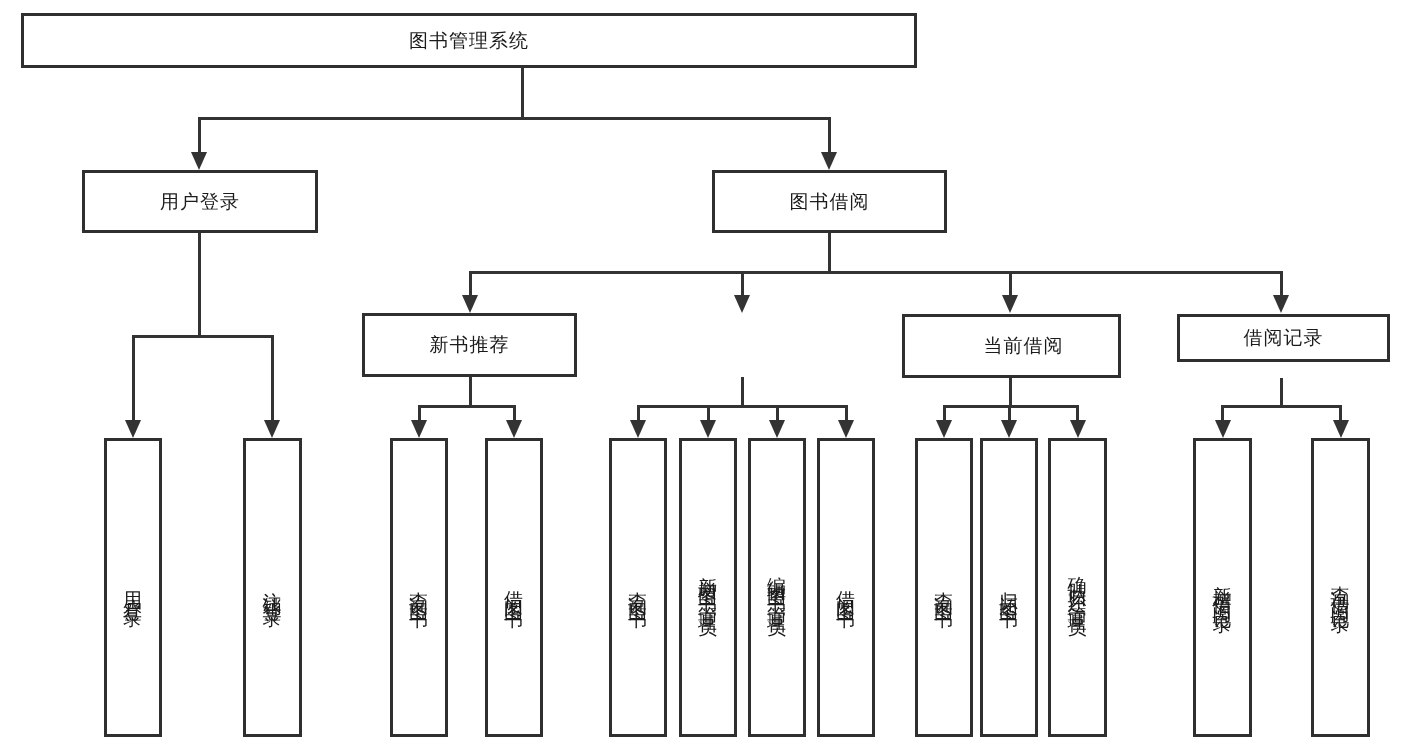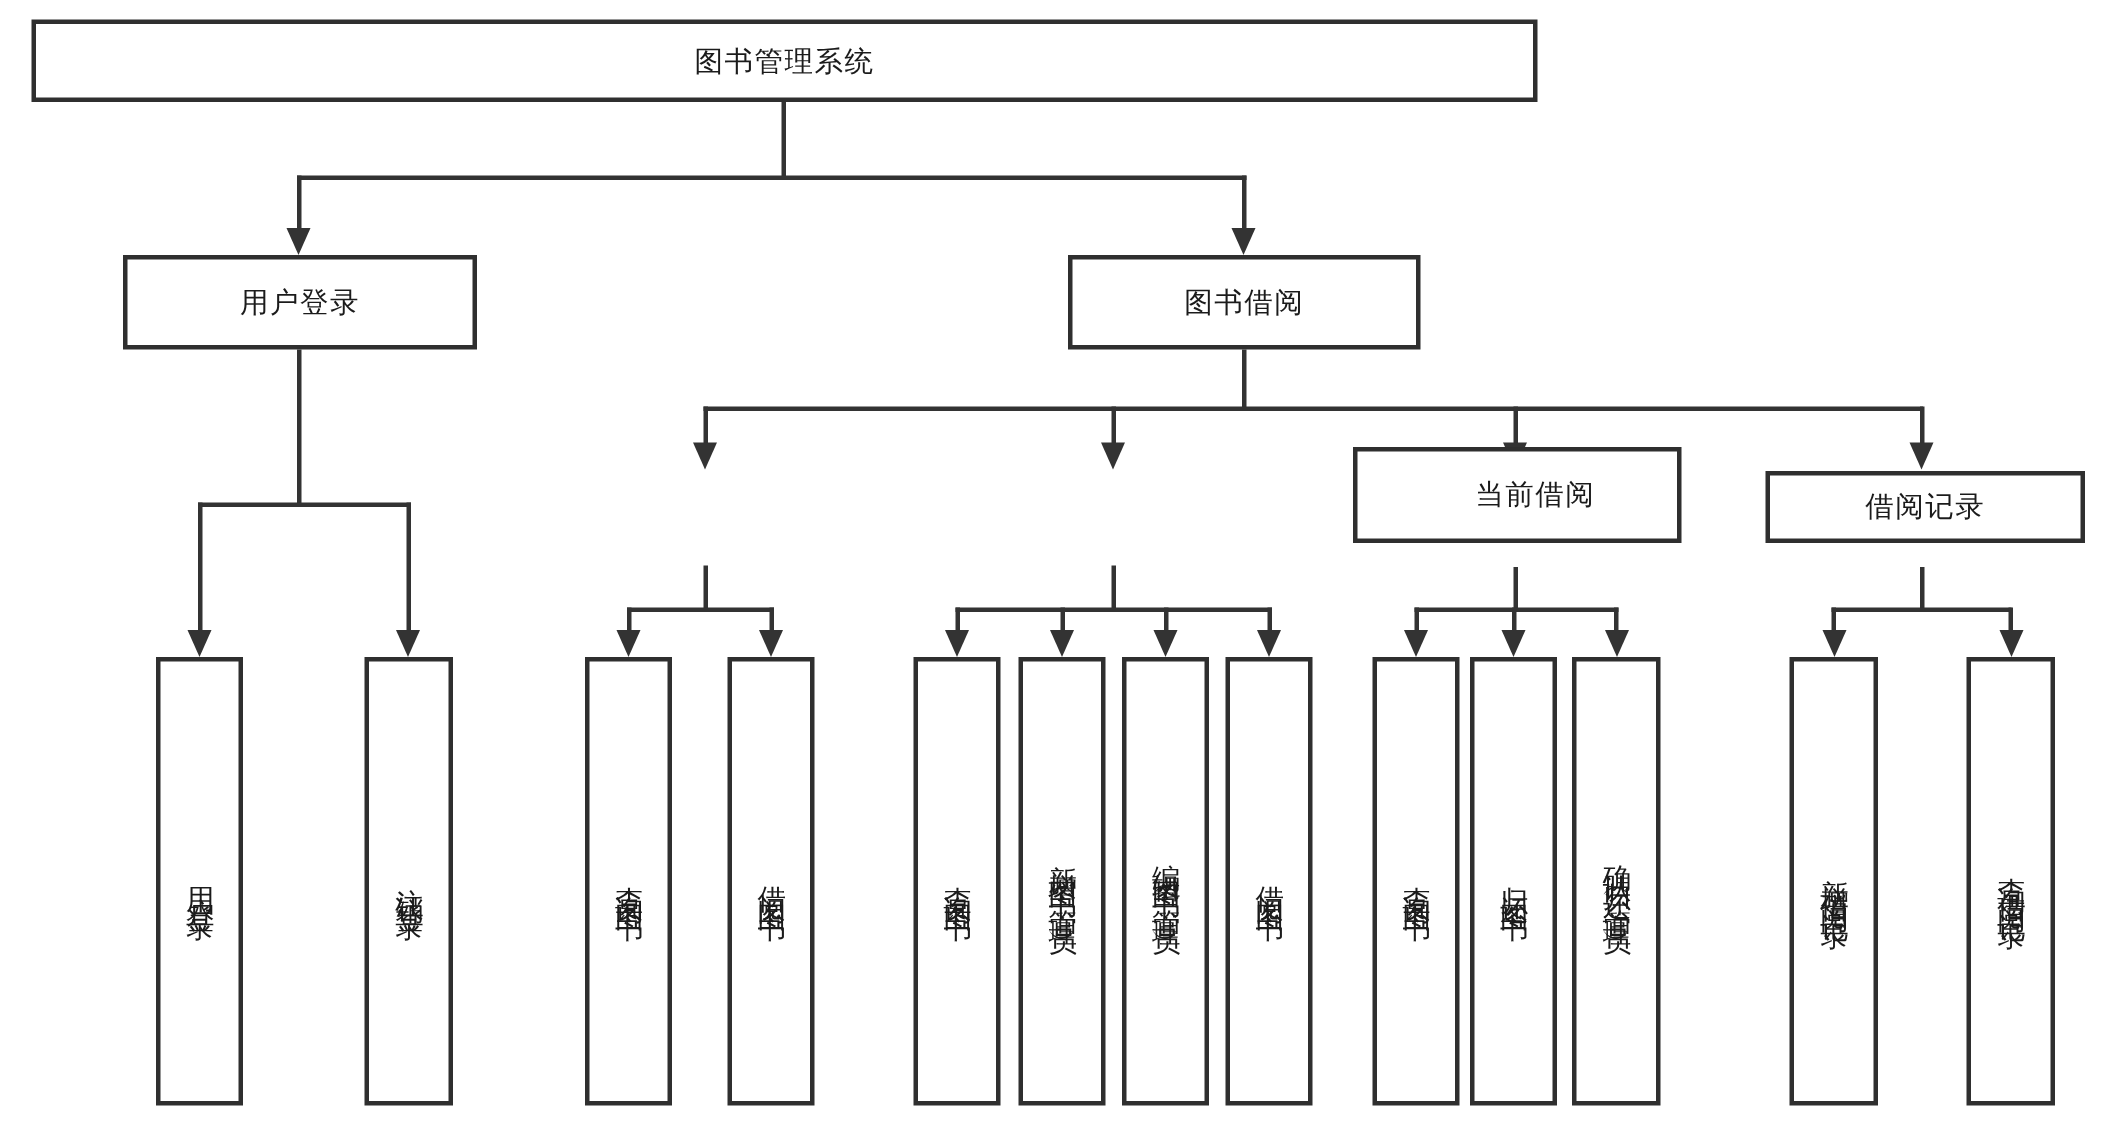--- a/index.html
+++ b/index.html
@@ -27,21 +27,21 @@
     position:absolute;right:10px;bottom:6px;
     font-size:20px;color:#9e9e9e;letter-spacing:1px;
     text-shadow:2px 2px 0 rgba(244,143,143,0.55);
   }
 </style>
 </head>
 <body>
 
 <div class="canvas">
 
-  <div class="node" style="left:21px;top:13px;width:1004px;height:55px;">图书管理系统</div>
+  <div class="node" style="left:21px;top:13px;width:896px;height:55px;">图书管理系统</div>
 
   <div class="vline" style="left:520.5px;top:68px;height:51px;"></div>
   <div class="hline" style="left:197.5px;top:117px;width:633px;"></div>
   <div class="vline" style="left:197.5px;top:117px;height:37px;"></div>
   <div class="arrow" style="left:191px;top:152px;"></div>
   <div class="vline" style="left:827.5px;top:117px;height:37px;"></div>
   <div class="arrow" style="left:821px;top:152px;"></div>
 
   <div class="node" style="left:82px;top:170px;width:236px;height:63px;">用户登录</div>
   <div class="node" style="left:712px;top:170px;width:235px;height:63px;">图书借阅</div>
@@ -57,21 +57,22 @@
   <div class="hline" style="left:468.5px;top:271px;width:813px;"></div>
   <div class="vline" style="left:468.5px;top:271px;height:26px;"></div>
   <div class="arrow" style="left:462px;top:295px;"></div>
   <div class="vline" style="left:740.5px;top:271px;height:26px;"></div>
   <div class="arrow" style="left:734px;top:295px;"></div>
   <div class="vline" style="left:1008.5px;top:271px;height:26px;"></div>
   <div class="arrow" style="left:1002px;top:295px;"></div>
   <div class="vline" style="left:1279.5px;top:271px;height:26px;"></div>
   <div class="arrow" style="left:1273px;top:295px;"></div>
 
-  <div class="node" style="left:902px;top:298px;width:219px;height:64px;padding-left:24px;">当前借阅</div>
+  <div class="node" style="left:362px;top:313px;width:215px;height:64px;">新书推荐</div>
+  <div class="node" style="left:902px;top:314px;width:219px;height:64px;padding-left:24px;">当前借阅</div>
   <div class="node" style="left:1177px;top:314px;width:213px;height:48px;">借阅记录</div>
 
   <div class="vline" style="left:468.5px;top:377px;height:30px;"></div>
   <div class="hline" style="left:417.5px;top:405px;width:98px;"></div>
   <div class="vline" style="left:417.5px;top:405px;height:17px;"></div>
   <div class="arrow" style="left:411px;top:420px;"></div>
   <div class="vline" style="left:512.5px;top:405px;height:17px;"></div>
   <div class="arrow" style="left:506px;top:420px;"></div>
 
   <div class="vline" style="left:740.5px;top:377px;height:30px;"></div>

